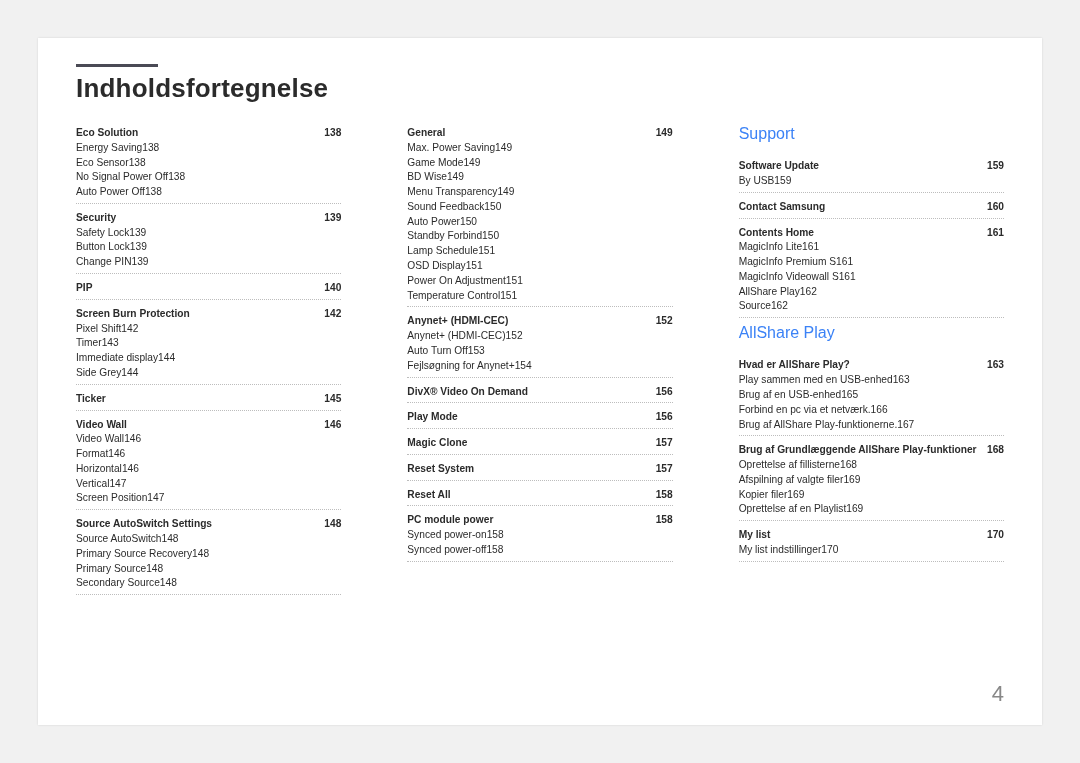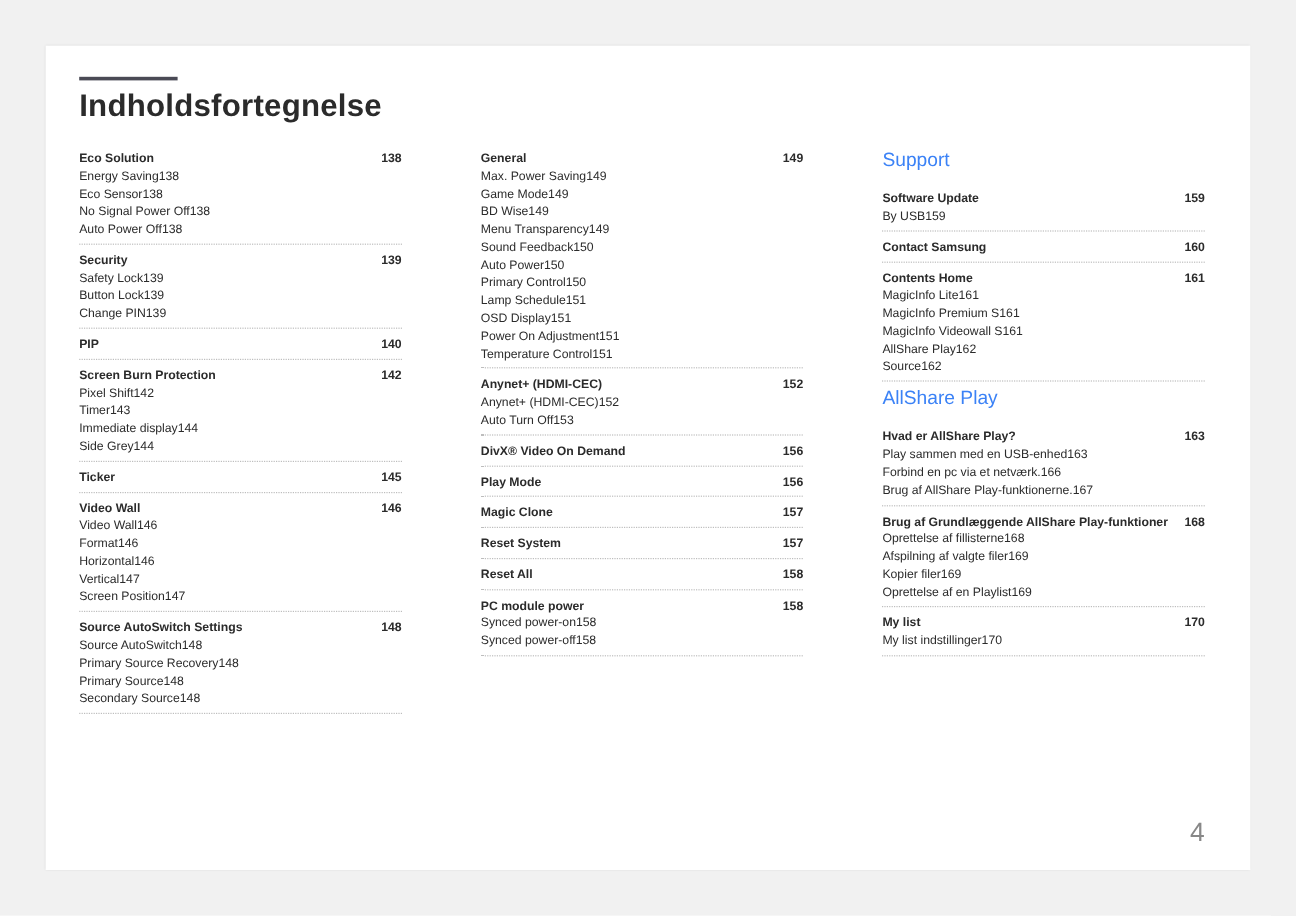--- a/index.html
+++ b/index.html
@@ -1,16 +1,16 @@
 <!DOCTYPE html>
 <html><head>
 <meta charset="utf-8">
 <style>
 body{margin:0;background:#f1f1f1;font-family:Arial,Helvetica,sans-serif;color:#2b2b2b}
-.page{width:1004px;height:687px;margin:38px auto;background:#fff;box-shadow:0 0 2px rgba(0,0,0,.12);padding:26px 38px 0 28px;box-sizing:border-box;position:relative}
+.page{width:1004px;height:687px;margin:38px auto;background:#fff;box-shadow:0 0 2px rgba(0,0,0,.12);padding:26px 38px 0 38px;box-sizing:border-box;position:relative}
 .rule{width:82px;height:3px;background:#4a4a55;margin-bottom:6px}
 h1{font-size:26px;font-weight:600;margin:6px 0 18px 0;letter-spacing:.2px}
 .cols{display:flex;gap:66px}
 .col{flex:1;font-size:10.2px;line-height:1.45}
 .chapter{color:#3b82f6;font-size:16px;margin:0 0 10px 0;font-weight:400}
 .section-title{font-weight:700;display:flex;justify-content:space-between;padding-top:4px}
 .section-group{border-bottom:1px dotted #bdbdbd;padding-bottom:3px;margin-bottom:3px}
 .row{display:flex;justify-content:flex-start}
 .extra{font-size:9.8px;padding-top:2px}
 .pagenum{position:absolute;right:38px;bottom:18px;font-size:22px;color:#888}
@@ -170,21 +170,21 @@
           </div>
           <div class="row">
             <span>Sound Feedback</span>
             <span>150</span>
           </div>
           <div class="row">
             <span>Auto Power</span>
             <span>150</span>
           </div>
           <div class="row">
-            <span>Primary Control</span>
+            <span>Standby Forbind</span>
             <span>150</span>
           </div>
           <div class="row">
             <span>Lamp Schedule</span>
             <span>151</span>
           </div>
           <div class="row">
             <span>OSD Display</span>
             <span>151</span>
           </div>
@@ -202,20 +202,24 @@
             <span>Anynet+ (HDMI-CEC)</span>
             <span>152</span>
           </div>
           <div class="row">
             <span>Anynet+ (HDMI-CEC)</span>
             <span>152</span>
           </div>
           <div class="row">
             <span>Auto Turn Off</span>
             <span>153</span>
+          </div>
+          <div class="row">
+            <span>Fejlsøgning for Anynet+</span>
+            <span>154</span>
           </div>
         </div>
         <div class="section-group">
           <div class="section-title">
             <span>DivX® Video On Demand</span>
             <span>156</span>
           </div>
         </div>
         <div class="section-group">
           <div class="section-title">
@@ -302,20 +306,24 @@
         </div>
         <div class="chapter">AllShare Play</div>
         <div class="section-group">
           <div class="section-title">
             <span>Hvad er AllShare Play?</span>
             <span>163</span>
           </div>
           <div class="row">
             <span>Play sammen med en USB-enhed</span>
             <span>163</span>
+          </div>
+          <div class="row">
+            <span>Brug af en USB-enhed</span>
+            <span>165</span>
           </div>
           <div class="row">
             <span>Forbind en pc via et netværk.</span>
             <span>166</span>
           </div>
           <div class="row">
             <span>Brug af AllShare Play-funktionerne.</span>
             <span>167</span>
           </div>
         </div>

